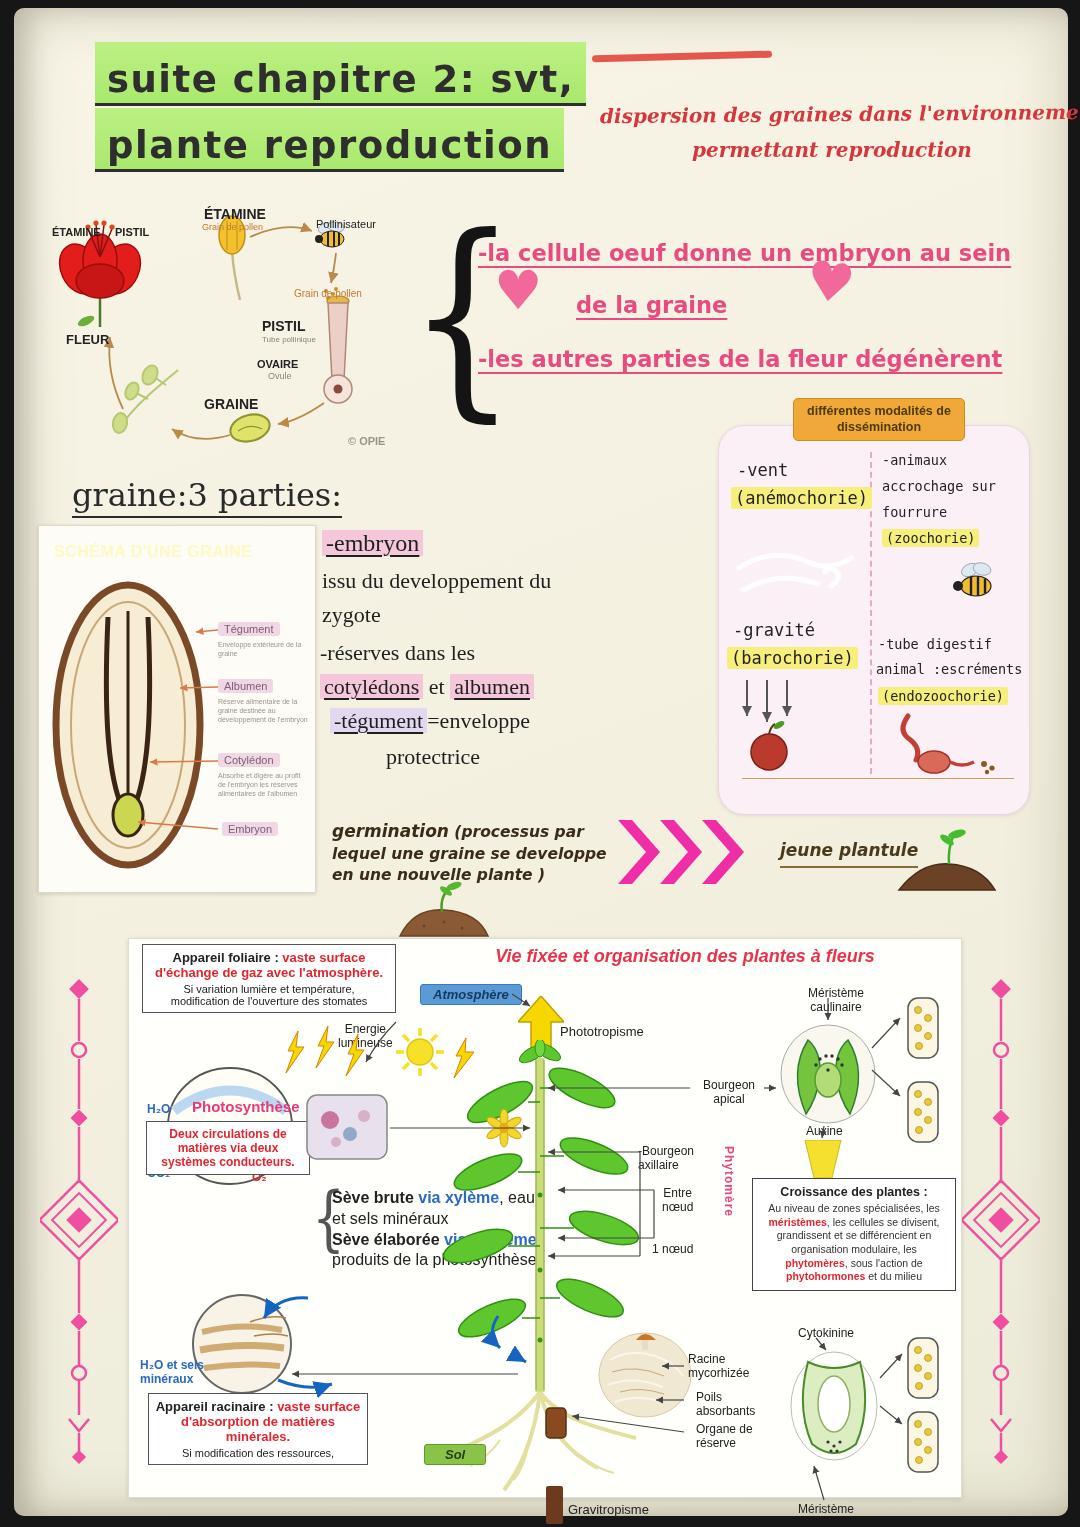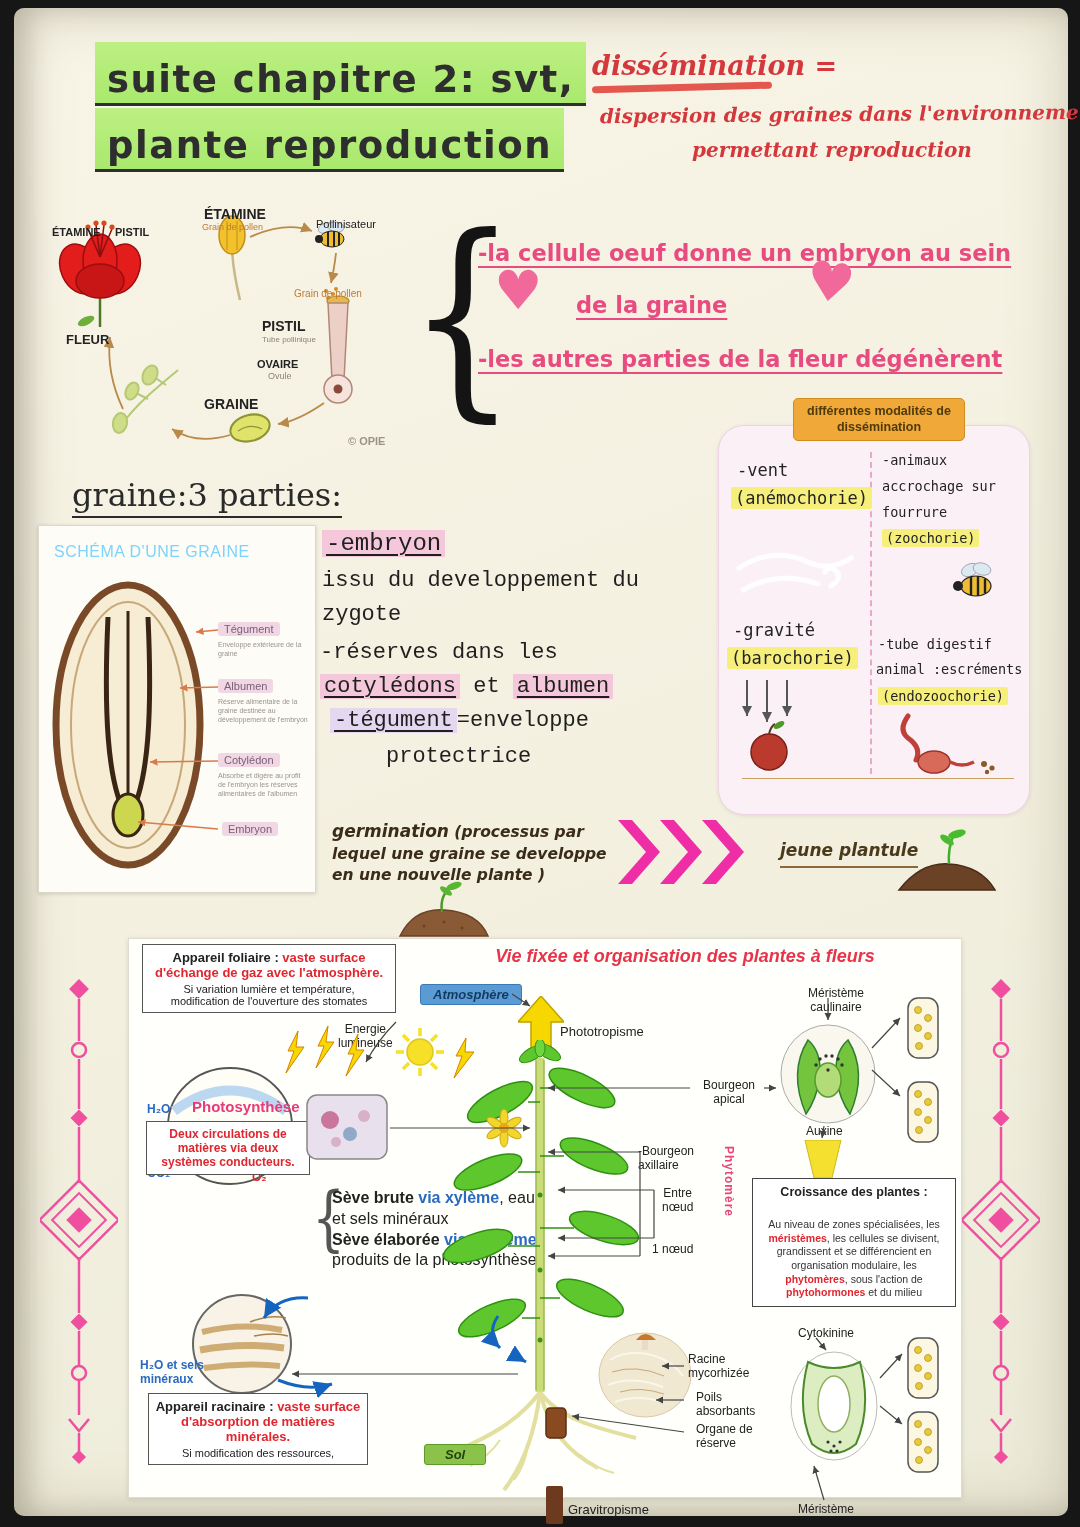--- a/index.html
+++ b/index.html
@@ -22,21 +22,21 @@
 .heart{font-family:"DejaVu Sans",sans-serif;font-size:54px;color:#f0699a;line-height:1}
 .brace{font-family:"DejaVu Serif",serif;color:#141414}
 
 .panel{background:#fcf0f7;border:1px solid #eed3e5;border-radius:26px;box-shadow:0 1px 4px rgba(0,0,0,.08)}
 .mono{font-family:"DejaVu Sans Mono",monospace;color:#232323;white-space:nowrap}
 .ml{font-size:17px}.mr{font-size:13.5px}
 .hl-y{background:#f6ef7c;padding:1px 4px;border-radius:2px}
 .orange-head{background:#f0a938;border:1px solid #d18c1e;border-radius:5px;padding:4px 8px;text-align:center;
   font-size:12.5px;font-weight:700;color:#4e3a0a;line-height:1.3}
 
-.serif-note{font-family:Liberation Mono, monospace;font-size:22px;color:#1f1f1f;white-space:nowrap}
+.serif-note{font-family:Liberation Serif, serif;font-size:22px;color:#1f1f1f;white-space:nowrap}
 .hl-pink{background:#f4c7da;padding:0 4px}
 .hl-lav{background:#e3d8f0;padding:0 4px}
 .und{text-decoration:underline;text-decoration-thickness:2px;text-underline-offset:4px}
 .schema-box{background:#fdfcf6;border:1px solid #ddd8c8;box-shadow:0 1px 4px rgba(0,0,0,.15)}
 .tag{font-size:11px;color:#7a6078;background:rgba(233,190,216,.6);padding:1px 6px;border-radius:3px;white-space:nowrap}
 .tagsub{font-size:7px;color:#9a948a;line-height:1.3;width:92px}
 
 .germ{font-family:"DejaVu Sans",sans-serif;font-style:italic;font-weight:700;font-size:15.5px;color:#3a2c18;line-height:1.4}
 .plantule{font-family:"DejaVu Sans",sans-serif;font-style:italic;font-weight:700;font-size:17px;color:#4a3a1a;
   border-bottom:2px solid #8a6a3a;padding-bottom:6px;white-space:nowrap}
@@ -105,21 +105,20 @@
 </svg>
 
 <div class="abs hand-title" style="left:95px;top:58px">
   <span class="hl-green">suite chapitre 2: svt,</span>
 </div>
 <div class="abs hand-title" style="left:95px;top:124px">
   <span class="hl-green">plante reproduction</span>
 </div>
 
 <div class="abs" style="left:592px;top:50px">
-  <div class="red-script rs-big nw">dissémination =</div>
   <div class="red-scribble" style="width:180px"></div>
 </div>
 <div class="abs red-script rs-med nw" style="left:600px;top:102px;transform:rotate(-0.5deg)">dispersion des graines dans l'environnement</div>
 <div class="abs red-script rs-med nw" style="left:692px;top:138px">permettant reproduction</div>
 
 <svg class="abs" style="left:28px;top:195px" width="410" height="268" viewBox="0 0 410 268">
   <defs>
       <marker id="mC" markerWidth="8" markerHeight="8" refX="6" refY="3" orient="auto">
         <path d="M0,0 L6,3 L0,6 Z" fill="#b98a4a"></path>
       </marker>
@@ -277,21 +276,21 @@
       <circle cx="98" cy="52" r="3"></circle>
       <circle cx="106" cy="56" r="2.6"></circle>
       <circle cx="101" cy="60" r="2.2"></circle>
     </g>
 </svg>
 <div class="abs" style="left:742px;top:778px;width:272px;border-top:1.5px solid #c8a060"></div>
 
 <div class="abs nw" style="left:72px;top:476px;font-family:'DejaVu Serif',serif;font-size:32px;color:#2a2a2a;border-bottom:2.5px solid #2a2a2a;padding-bottom:2px">graine:3 parties:</div>
 
 <div class="abs schema-box" style="left:38px;top:525px;width:278px;height:368px"></div>
-<div class="abs nw" style="left:54px;top:543px;font-size:16px;letter-spacing:.5px;color:#7dd3fc;font-weight:400">SCHÉMA D'UNE GRAINE</div>
+<div class="abs nw" style="left:54px;top:543px;font-size:16px;letter-spacing:.5px;color:#fef9c3;font-weight:700">SCHÉMA D'UNE GRAINE</div>
 <svg class="abs" style="left:48px;top:575px" width="160" height="300" viewBox="0 0 160 300">
   <ellipse cx="80" cy="150" rx="72" ry="140" fill="#f7ecd4" stroke="#7a4a28" stroke-width="7"></ellipse>
   <ellipse cx="80" cy="150" rx="57" ry="123" fill="none" stroke="#c8a878" stroke-width="2"></ellipse>
   <path d="M60,42 C56,130 58,210 80,244" fill="none" stroke="#3a2414" stroke-width="5"></path>
   <path d="M100,42 C104,130 102,210 80,244" fill="none" stroke="#3a2414" stroke-width="5"></path>
   <line x1="80" y1="36" x2="80" y2="236" stroke="#3a2414" stroke-width="3"></line>
   <ellipse cx="80" cy="240" rx="15" ry="21" fill="#ccd64e" stroke="#3a2414" stroke-width="3"></ellipse>
 </svg>
 <svg class="abs" style="left:100px;top:615px" width="130" height="240" viewBox="0 0 130 240">
   <defs>
@@ -569,21 +568,21 @@
   <div>axillaire</div>
 </div>
 <div class="abs dlab" style="left:662px;top:1186px;text-align:center">
   <div>Entre</div>
   <div>nœud</div>
 </div>
 <div class="abs dlab" style="left:652px;top:1242px">1 nœud</div>
 <div class="abs phyto" style="left:722px;top:1146px;height:116px">Phytomère</div>
 
 <div class="abs" style="left:752px;top:1178px;width:204px;background:#fff;border:1.5px solid #444;padding:6px 7px">
-  <div style="font-size:12.5px;font-weight:700;text-align:center;margin-bottom:19px">Croissance des plantes :</div>
+  <div style="font-size:12.5px;font-weight:700;text-align:center;margin-bottom:3px">Croissance des plantes :</div>
   <div class="cr-body"><span>Au niveau de zones spécialisées, les </span><span class="red-b">méristèmes</span><span>, les cellules se divisent, grandissent et se différencient en organisation modulaire, les </span><span class="red-b">phytomères</span><span>, sous l'action de </span><span class="red-b">phytohormones</span><span> et du milieu</span></div>
 </div>
 <div class="abs dlab" style="left:798px;top:1326px">Cytokinine</div>
 
 <svg class="abs" style="left:788px;top:1348px" width="92" height="115" viewBox="0 0 92 115">
   <ellipse cx="46" cy="58" rx="43" ry="54" fill="none" stroke="#bbb" stroke-width="1"></ellipse>
   <path d="M20,14 Q8,60 24,96 Q46,114 68,96 Q84,60 72,14 Q46,26 20,14 Z" fill="#dcedc2" stroke="#4a8a2a" stroke-width="2"></path>
   <ellipse cx="46" cy="56" rx="16" ry="28" fill="#fff" stroke="#90b060" stroke-width="1.5"></ellipse>
   <g fill="#333">
       <circle cx="40" cy="94" r="1.6"></circle>

